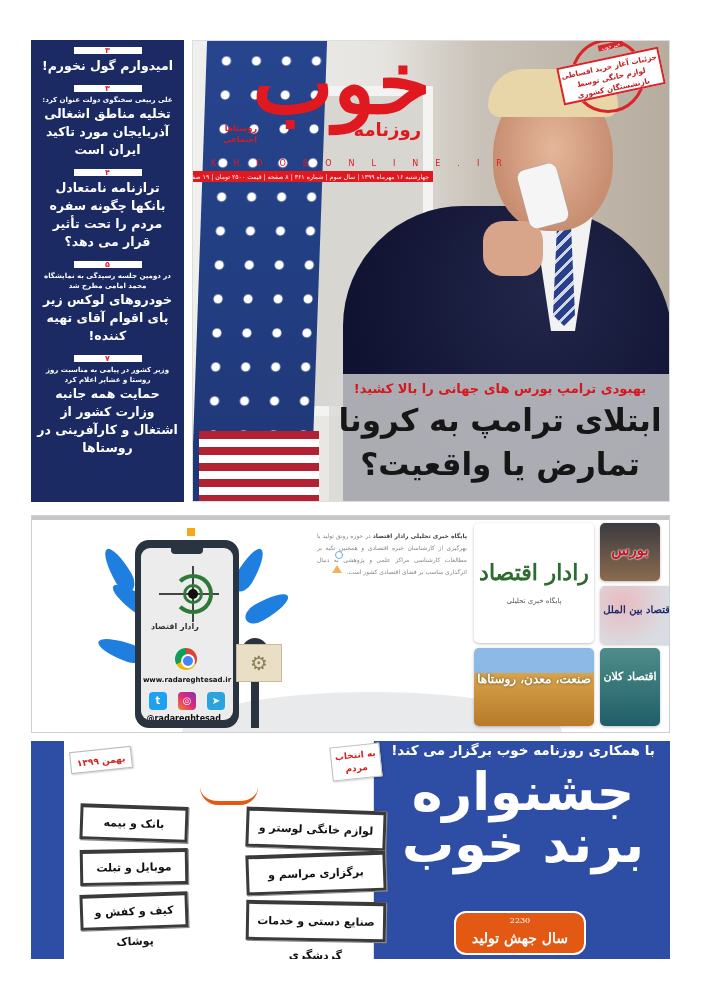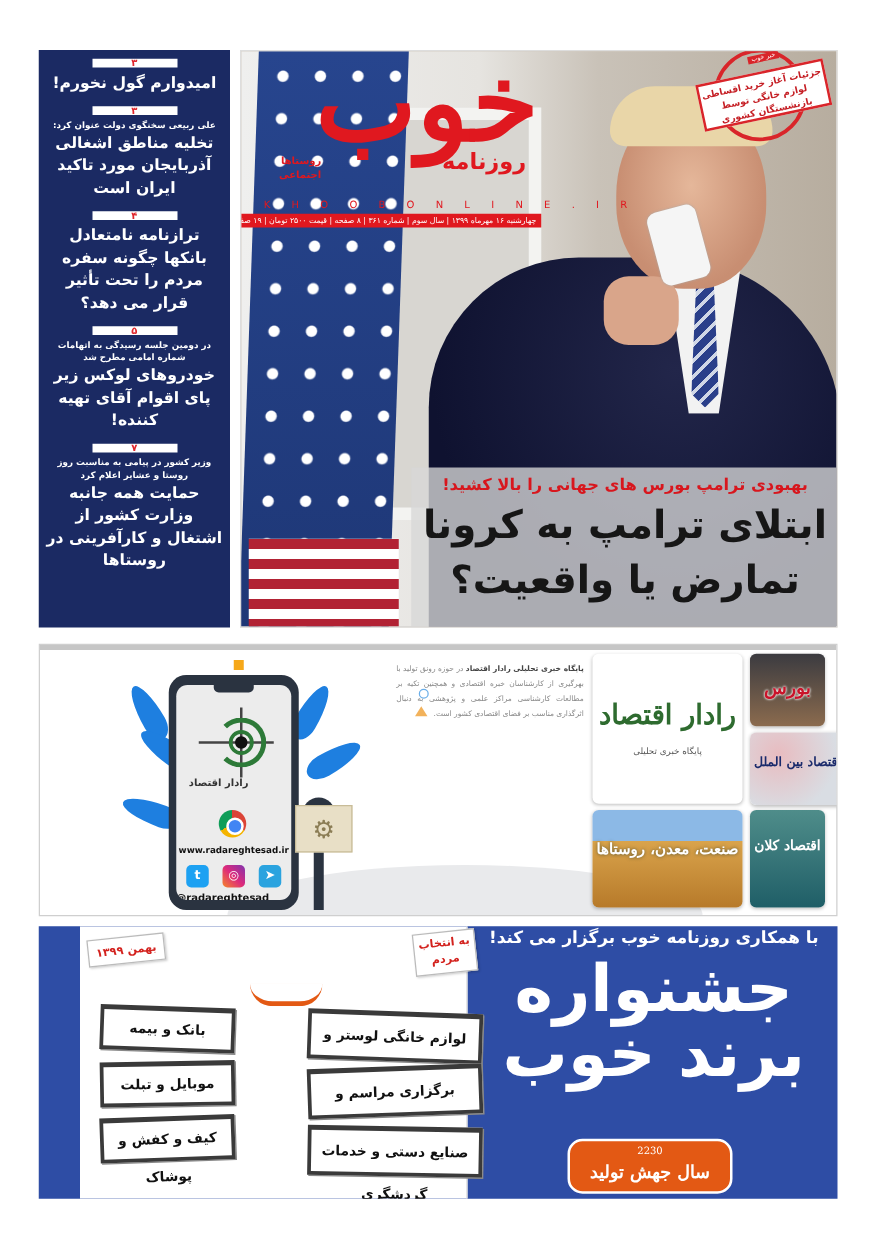--- a/index.html
+++ b/index.html
@@ -58,21 +58,21 @@
   .radar-logo .c2 { position: absolute; left: 28px; top: 18px; width: 20px; height: 20px; border: 3px solid #2d7a38; border-radius: 50%; }
   .radar-logo .eye { position: absolute; left: 33px; top: 23px; width: 10px; height: 10px; background: #111; border-radius: 50%; }
   .radar-logo .h { position: absolute; left: 4px; top: 27px; width: 60px; height: 2px; background: #444; }
   .radar-logo .v { position: absolute; left: 37px; top: 0; width: 2px; height: 56px; background: #444; }
   .radar-name { position: absolute; left: 10px; top: 74px; font-size: 8px; color: #333; direction: rtl; font-weight: bold; }
   .chrome { position: absolute; left: 34px; top: 100px; width: 22px; height: 22px; border-radius: 50%; background: conic-gradient(#db4437 0 120deg, #f4b400 120deg 240deg, #0f9d58 240deg 360deg); }
   .chrome::after { content: ""; position: absolute; left: 6px; top: 6px; width: 10px; height: 10px; border-radius: 50%; background: #4285f4; border: 2px solid #fff; }
   .url { position: absolute; left: 0; right: 0; top: 128px; font-size: 7px; text-align: center; color: #111; font-weight: bold; }
   .socials { position: absolute; left: 8px; top: 144px; width: 76px; display: flex; justify-content: space-between; }
   .soc { width: 18px; height: 18px; border-radius: 4px; color: #fff; font-size: 10px; line-height: 18px; text-align: center; font-weight: bold; }
-  .handle { position: absolute; left: 0; right: 12px; top: 166px; font-size: 8px; text-align: left; color: #111; font-weight: bold; }
+  .handle { position: absolute; left: 0; right: 12px; top: 166px; font-size: 8px; text-align: right; color: #111; font-weight: bold; }
   .mic { position: absolute; left: 210px; top: 122px; width: 26px; height: 90px; }
   .mic .head { width: 26px; height: 40px; background: #2a3340; border-radius: 13px 13px 4px 4px; }
   .mic .stick { width: 8px; height: 50px; margin-left: 9px; background: #2a3340; }
   .mic-badge { position: absolute; left: 204px; top: 128px; width: 46px; height: 38px; background: #e8dfc6; border: 1px solid #c8bc98; color: #8b7d55; font-size: 20px; line-height: 36px; text-align: center; }
   .deco-circle { position: absolute; left: 303px; top: 35px; width: 8px; height: 8px; border: 1px solid #6aaee9; border-radius: 50%; }
   .deco-tri { position: absolute; left: 300px; top: 49px; width: 0; height: 0; border-left: 5px solid transparent; border-right: 5px solid transparent; border-bottom: 8px solid #f2b25b; }
   .deco-sq { position: absolute; left: 155px; top: 12px; width: 8px; height: 8px; background: #f6a81a; }
   .ad-text { position: absolute; left: 285px; top: 14px; width: 150px; direction: rtl; text-align: justify; font-size: 6px; line-height: 12px; color: #888; }
   .ad-text b { color: #444; }
   .tile { position: absolute; border-radius: 5px; overflow: hidden; box-shadow: 0 1px 3px rgba(0,0,0,0.25); }
@@ -121,21 +121,21 @@
     <span class="num">۳</span>
     <div class="kicker">علی ربیعی سخنگوی دولت عنوان کرد:</div>
     <div class="head">تخلیه مناطق اشغالی آذربایجان مورد تاکید ایران است</div>
   </div>
   <div class="story">
     <span class="num">۴</span>
     <div class="head">ترازنامه نامتعادل بانکها چگونه سفره مردم را تحت تأثیر قرار می دهد؟</div>
   </div>
   <div class="story">
     <span class="num">۵</span>
-    <div class="kicker">در دومین جلسه رسیدگی به اتهامات شماره امامی مطرح شد</div>
+    <div class="kicker">در دومین جلسه رسیدگی به نمایشگاه محمد امامی مطرح شد</div>
     <div class="head">خودروهای لوکس زیر پای اقوام آقای تهیه کننده!</div>
   </div>
   <div class="story">
     <span class="num">۷</span>
     <div class="kicker">وزیر کشور در پیامی به مناسبت روز روستا و عشایر اعلام کرد</div>
     <div class="head">حمایت همه جانبه وزارت کشور از اشتغال و کارآفرینی در روستاها</div>
   </div>
 </aside>
 
 <section class="hero">

